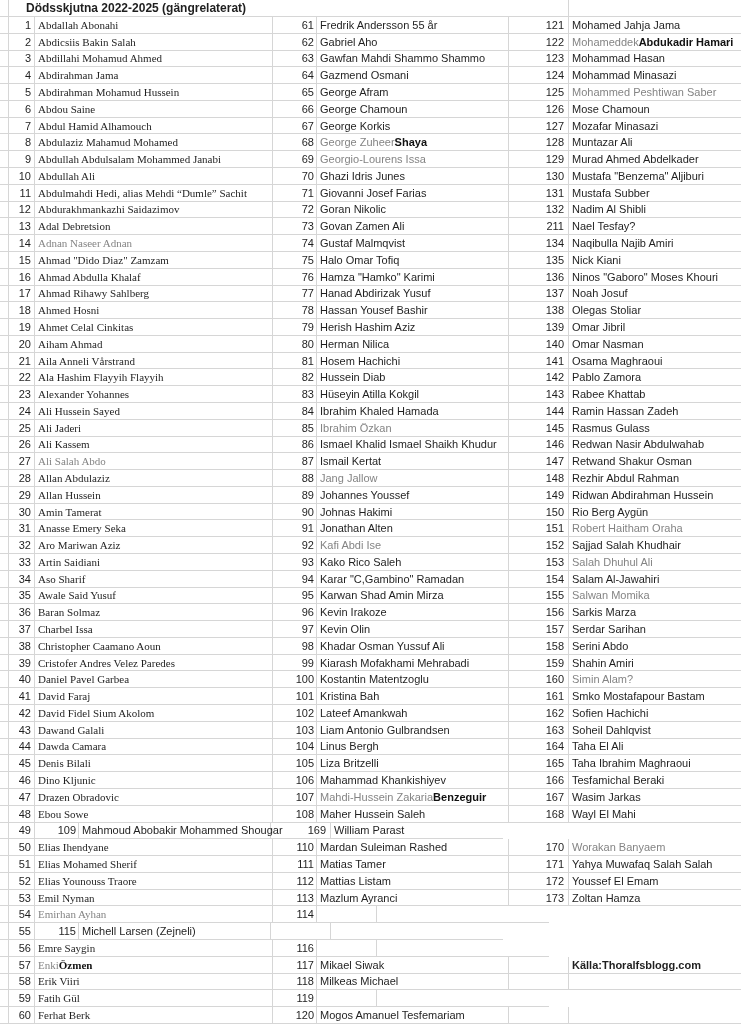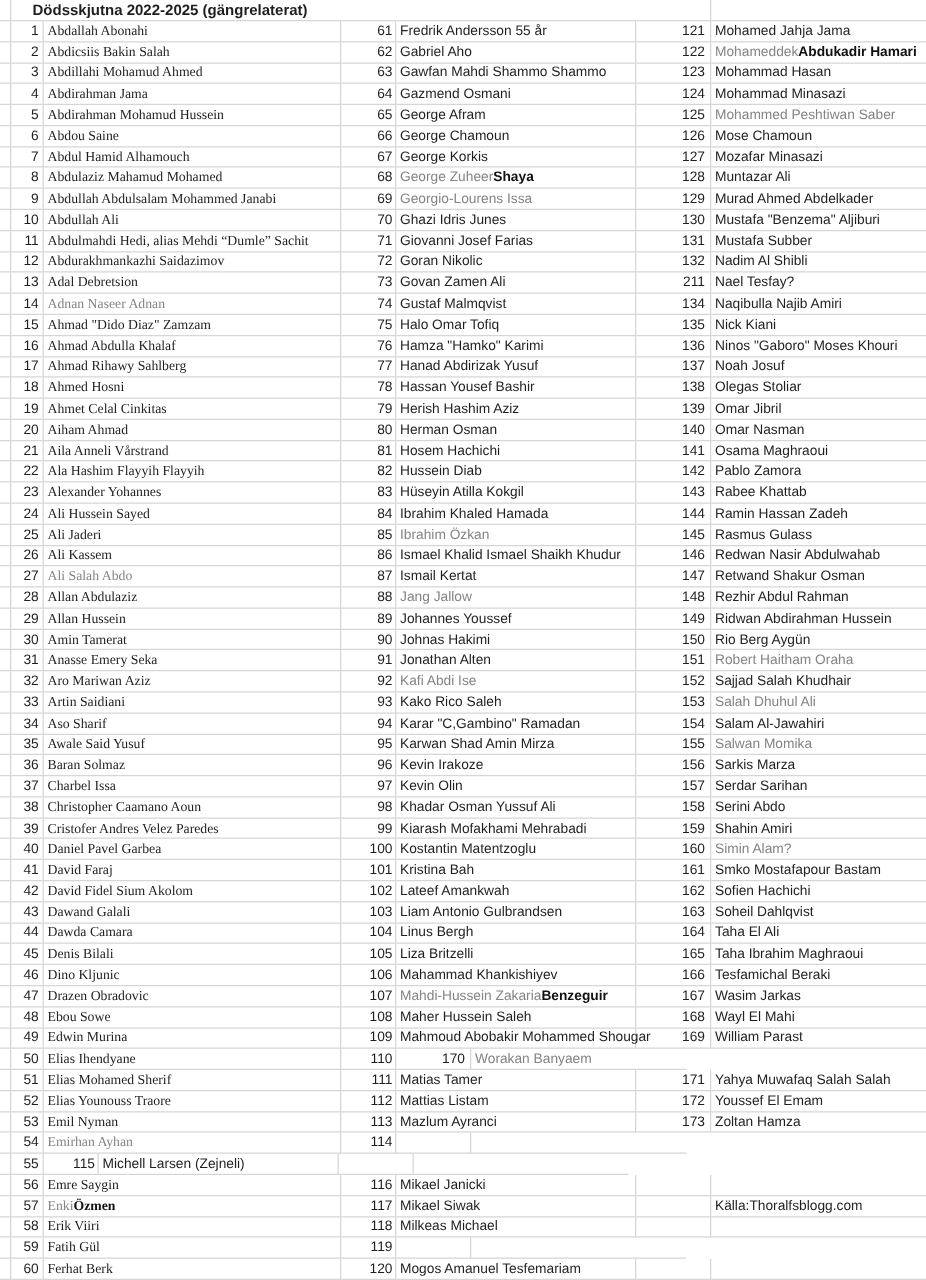--- a/index.html
+++ b/index.html
@@ -22,21 +22,21 @@
   .c3{width:44px; flex:none; justify-content:flex-end; padding-right:2px;}
   .c4{width:192px; flex:none; padding-left:3px;}
   .c5{width:60px; flex:none; justify-content:flex-end; padding-right:4px;}
   .c6{width:172px; flex:none; padding-left:3px; border-right:none;}
   .name-cell{overflow:visible;}
   .num{color:var(--text);}
   .title-cell{width:500px; flex:none; padding-left:17px; font-weight:bold; font-size:12px;
      border-right:none;}
   .seg-muted{color:var(--muted);}
   .seg-bold{font-weight:bold; color:#111;}
-  .source-note{color:var(--text);}
+  .source-note{color:var(--text);font-weight:bold;}
 </style>
 </head>
 <body>
 
 <div class="sheet">
   <div class="rows">
     <div class="row title-row">
       <div class="c c0"></div>
       <div class="c title-cell">Dödsskjutna 2022-2025 (gängrelaterat)</div>
       <div class="c c5"></div>
@@ -218,21 +218,21 @@
         <div class="c c3 num">79</div>
         <div class="c c4 name-cell">Herish Hashim Aziz</div>
         <div class="c c5 num">139</div>
         <div class="c c6 name-cell">Omar Jibril</div>
       </div>
       <div class="row">
         <div class="c c0"></div>
         <div class="c c1 num">20</div>
         <div class="c c2 name-cell">Aiham Ahmad</div>
         <div class="c c3 num">80</div>
-        <div class="c c4 name-cell">Herman Osman</div>
+        <div class="c c4 name-cell">Herman Nilica</div>
         <div class="c c5 num">140</div>
         <div class="c c6 name-cell">Omar Nasman</div>
       </div>
       <div class="row">
         <div class="c c0"></div>
         <div class="c c1 num">21</div>
         <div class="c c2 name-cell">Aila Anneli Vårstrand</div>
         <div class="c c3 num">81</div>
         <div class="c c4 name-cell">Hosem Hachichi</div>
         <div class="c c5 num">141</div>
@@ -480,31 +480,31 @@
         <div class="c c1 num">48</div>
         <div class="c c2 name-cell">Ebou Sowe</div>
         <div class="c c3 num">108</div>
         <div class="c c4 name-cell">Maher Hussein Saleh</div>
         <div class="c c5 num">168</div>
         <div class="c c6 name-cell">Wayl El Mahi</div>
       </div>
       <div class="row">
         <div class="c c0"></div>
         <div class="c c1 num">49</div>
-        <div class="c c2 name-cell">Edwin Murina</div>
         <div class="c c3 num">109</div>
         <div class="c c4 name-cell">Mahmoud Abobakir Mohammed Shougar</div>
         <div class="c c5 num">169</div>
         <div class="c c6 name-cell">William Parast</div>
       </div>
       <div class="row">
         <div class="c c0"></div>
         <div class="c c1 num">50</div>
         <div class="c c2 name-cell">Elias Ihendyane</div>
         <div class="c c3 num">110</div>
+        <div class="c c4 name-cell">Mardan Suleiman Rashed</div>
         <div class="c c5 num">170</div>
         <div class="c c6 name-cell seg-muted">Worakan Banyaem</div>
       </div>
       <div class="row">
         <div class="c c0"></div>
         <div class="c c1 num">51</div>
         <div class="c c2 name-cell">Elias Mohamed Sherif</div>
         <div class="c c3 num">111</div>
         <div class="c c4 name-cell">Matias Tamer</div>
         <div class="c c5 num">171</div>
@@ -542,21 +542,20 @@
         <div class="c c3 num">115</div>
         <div class="c c4 name-cell">Michell Larsen (Zejneli)</div>
         <div class="c c5 num"></div>
         <div class="c c6 name-cell"></div>
       </div>
       <div class="row">
         <div class="c c0"></div>
         <div class="c c1 num">56</div>
         <div class="c c2 name-cell">Emre Saygin</div>
         <div class="c c3 num">116</div>
-        <div class="c c4 name-cell">Mikael Janicki</div>
         <div class="c c5 num"></div>
         <div class="c c6 name-cell"></div>
       </div>
       <div class="row">
         <div class="c c0"></div>
         <div class="c c1 num">57</div>
         <div class="c c2 name-cell">
           <span class="seg-muted">Enki </span>
           <span class="seg-bold">Özmen</span>
         </div>

